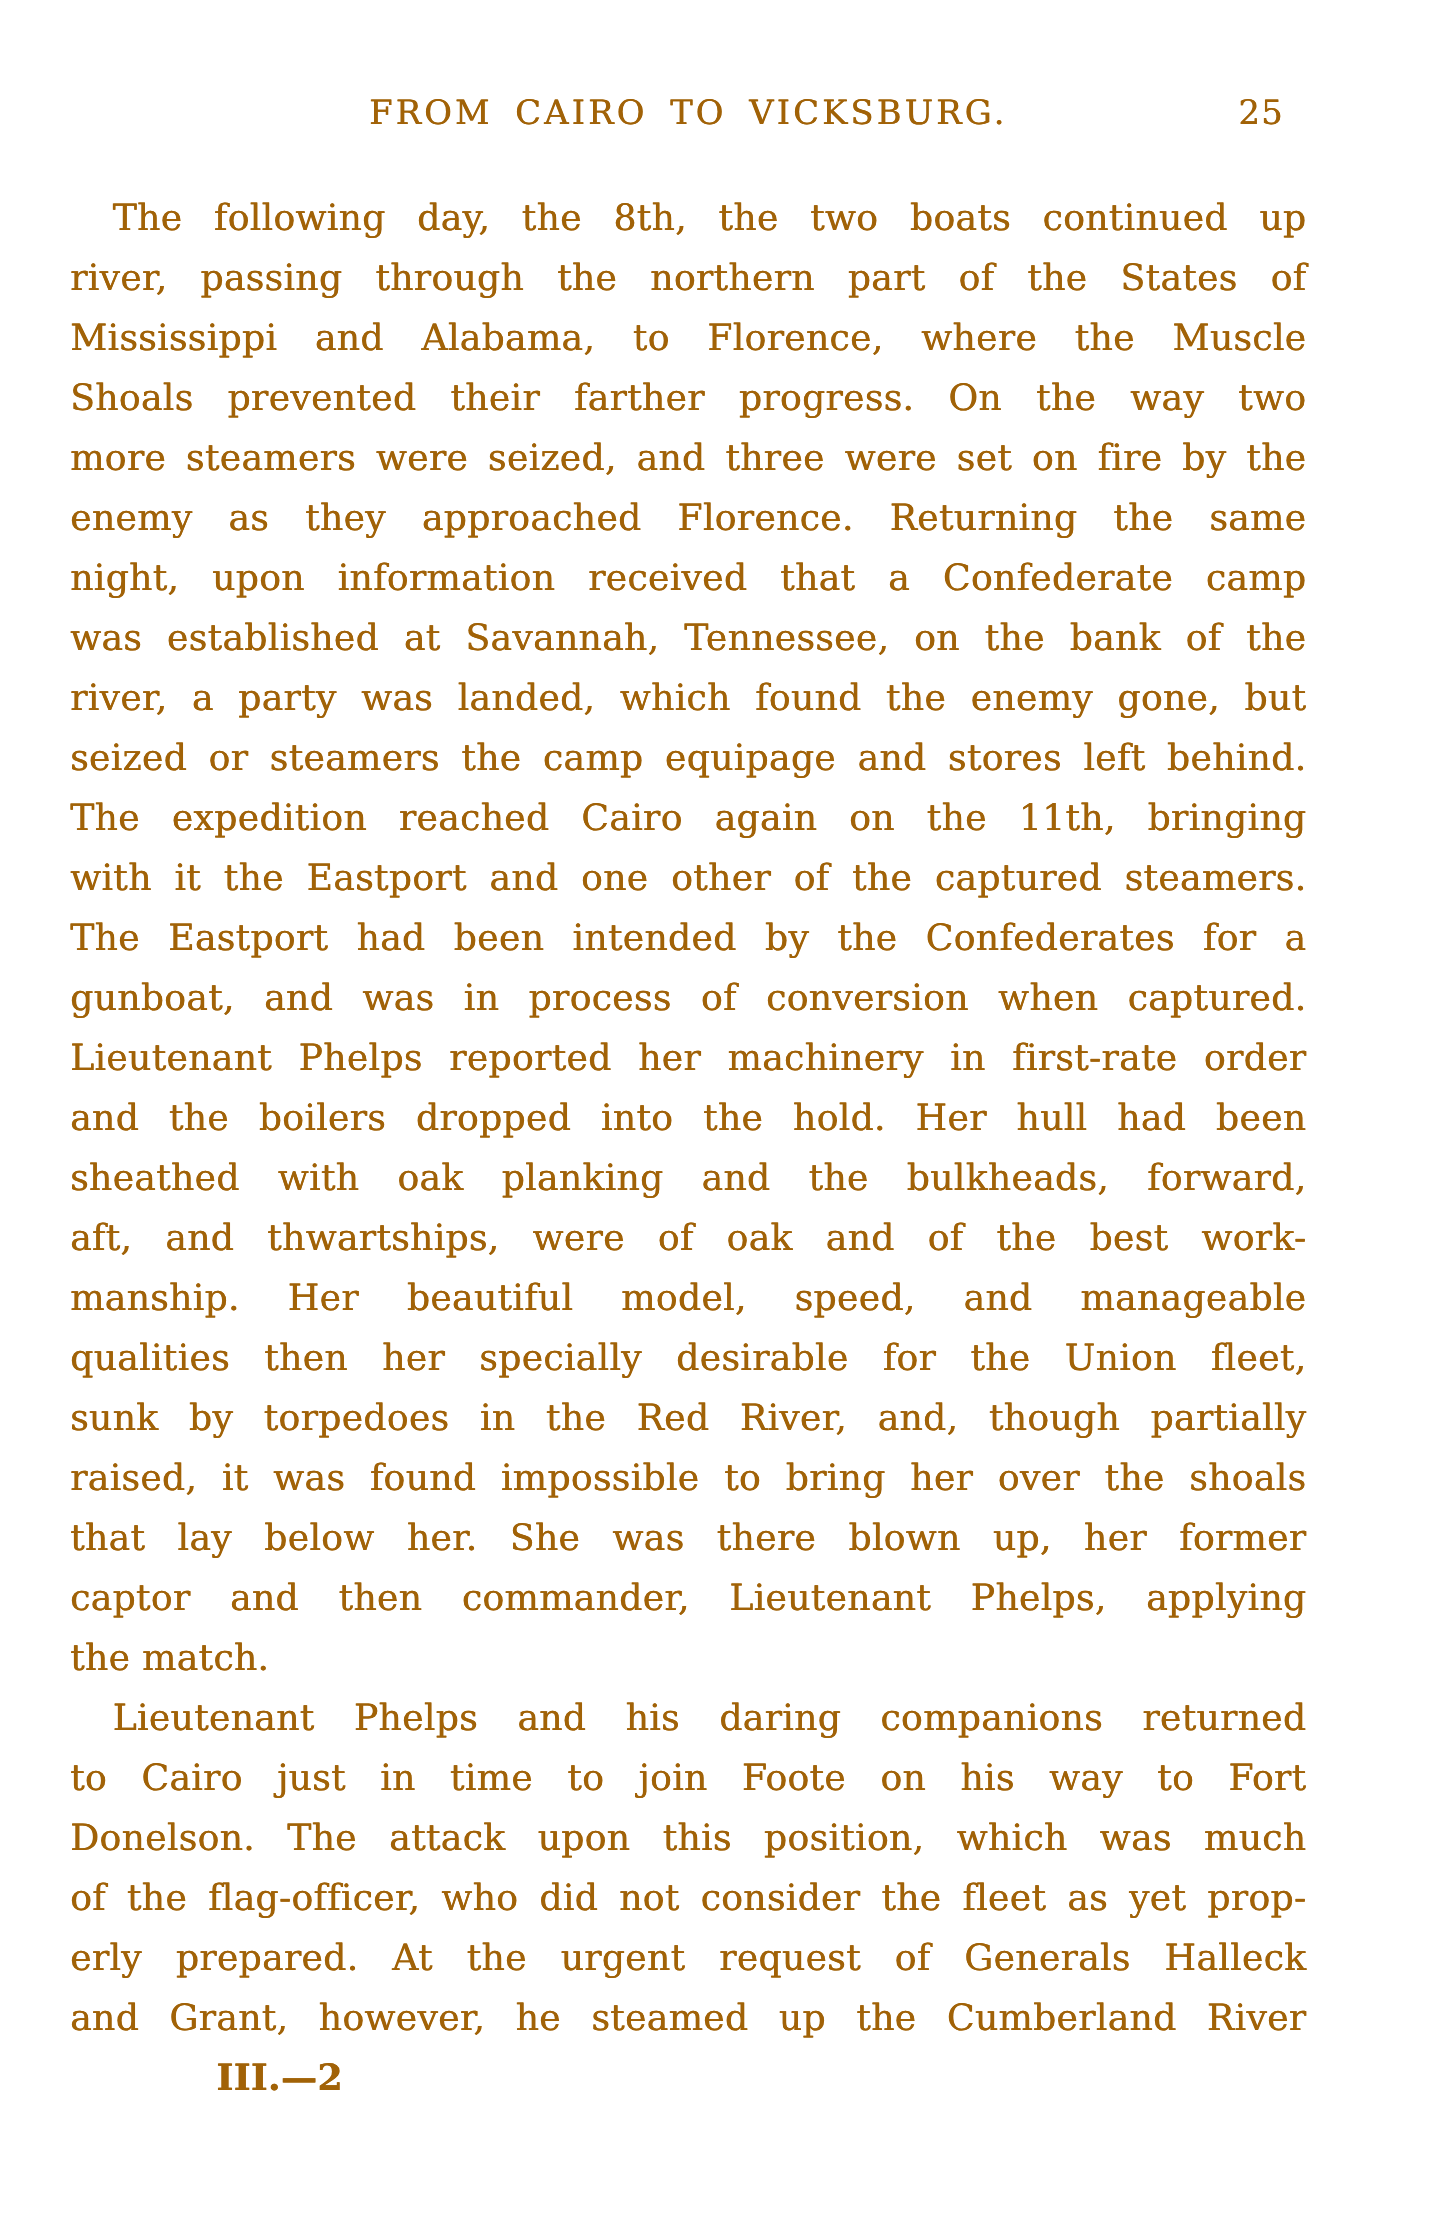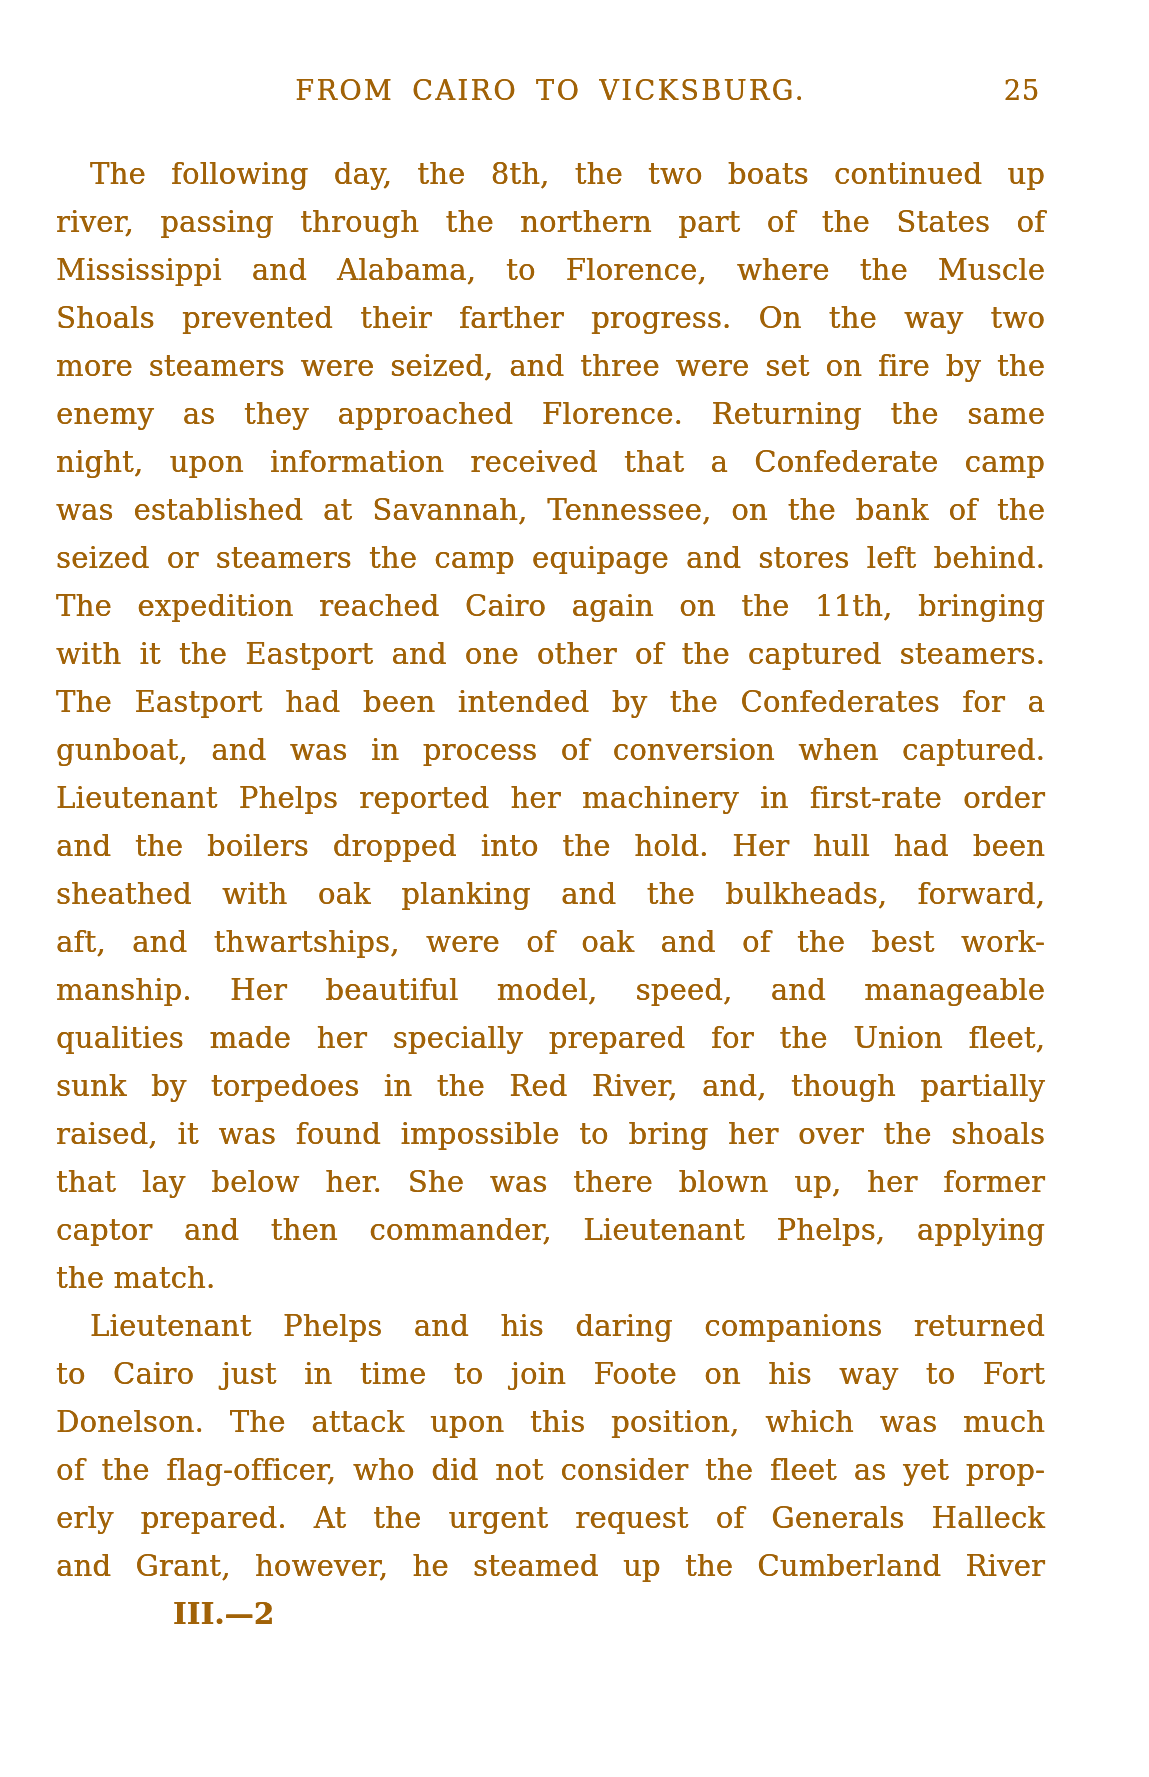--- a/index.html
+++ b/index.html
@@ -30,21 +30,21 @@
     position: absolute;
     left: 0;
     right: 0;
     text-align: center;
     letter-spacing: 2.5px;
     word-spacing: 7px;
     text-shadow: 0.4px 0 0 currentColor;
   }
   .head-page {
     position: absolute;
-    right: 5px;
+    right: 18px;
     top: 0;
     letter-spacing: 1px;
     text-shadow: 0.4px 0 0 currentColor;
   }
   
   .bodytext {
     position: absolute;
     top: 150px;
     left: 56px;
     width: 989px;
@@ -84,31 +84,32 @@
 
     <div>
       <div class="line indent">The following day, the 8th, the two boats continued up</div>
       <div class="line">river, passing through the northern part of the States of</div>
       <div class="line">Mississippi and Alabama, to Florence, where the Muscle</div>
       <div class="line">Shoals prevented their farther progress. On the way two</div>
       <div class="line">more steamers were seized, and three were set on fire by the</div>
       <div class="line">enemy as they approached Florence. Returning the same</div>
       <div class="line">night, upon information received that a Confederate camp</div>
       <div class="line">was established at Savannah, Tennessee, on the bank of the</div>
+      <div class="line">river, a party was landed, which found the enemy gone, but</div>
       <div class="line">seized or steamers the camp equipage and stores left behind.</div>
       <div class="line">The expedition reached Cairo again on the 11th, bringing</div>
       <div class="line">with it the Eastport and one other of the captured steamers.</div>
       <div class="line">The Eastport had been intended by the Confederates for a</div>
       <div class="line">gunboat, and was in process of conversion when captured.</div>
       <div class="line">Lieutenant Phelps reported her machinery in first-rate order</div>
       <div class="line">and the boilers dropped into the hold. Her hull had been</div>
       <div class="line">sheathed with oak planking and the bulkheads, forward,</div>
       <div class="line">aft, and thwartships, were of oak and of the best work-</div>
       <div class="line">manship. Her beautiful model, speed, and manageable</div>
-      <div class="line">qualities made her specially prepared for the Union fleet,</div>
+      <div class="line">qualities then her specially desirable for the Union fleet,</div>
       <div class="line">sunk by torpedoes in the Red River, and, though partially</div>
       <div class="line">raised, it was found impossible to bring her over the shoals</div>
       <div class="line">that lay below her. She was there blown up, her former</div>
       <div class="line">captor and then commander, Lieutenant Phelps, applying</div>
       <div class="line flush">the match.</div>
     </div>
 
     <div>
       <div class="line indent">Lieutenant Phelps and his daring companions returned</div>
       <div class="line">to Cairo just in time to join Foote on his way to Fort</div>

